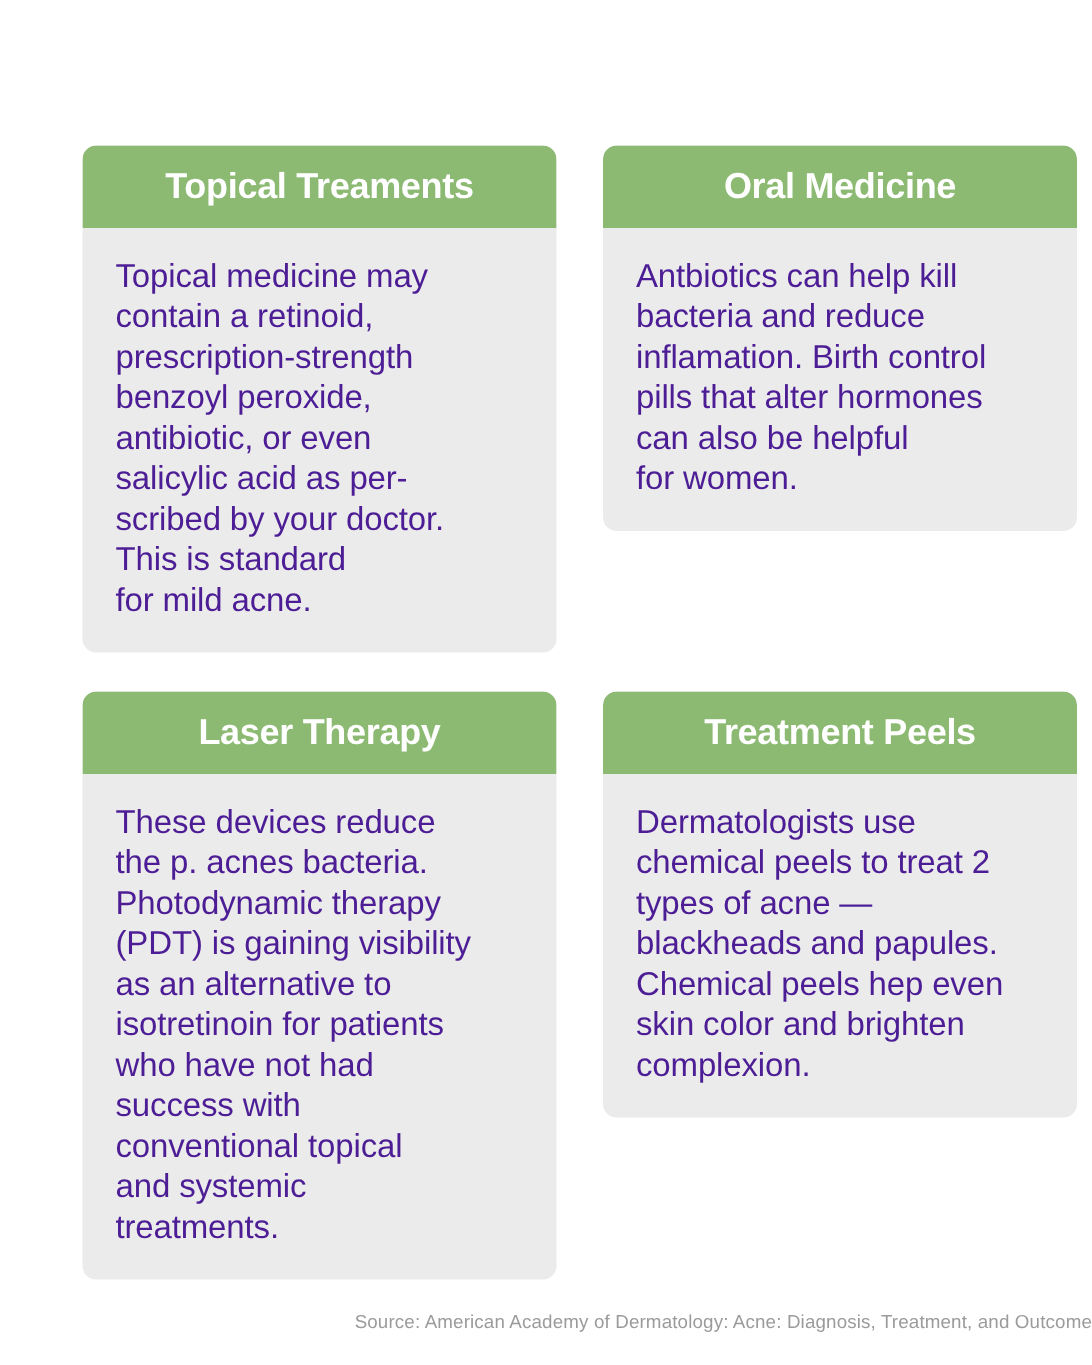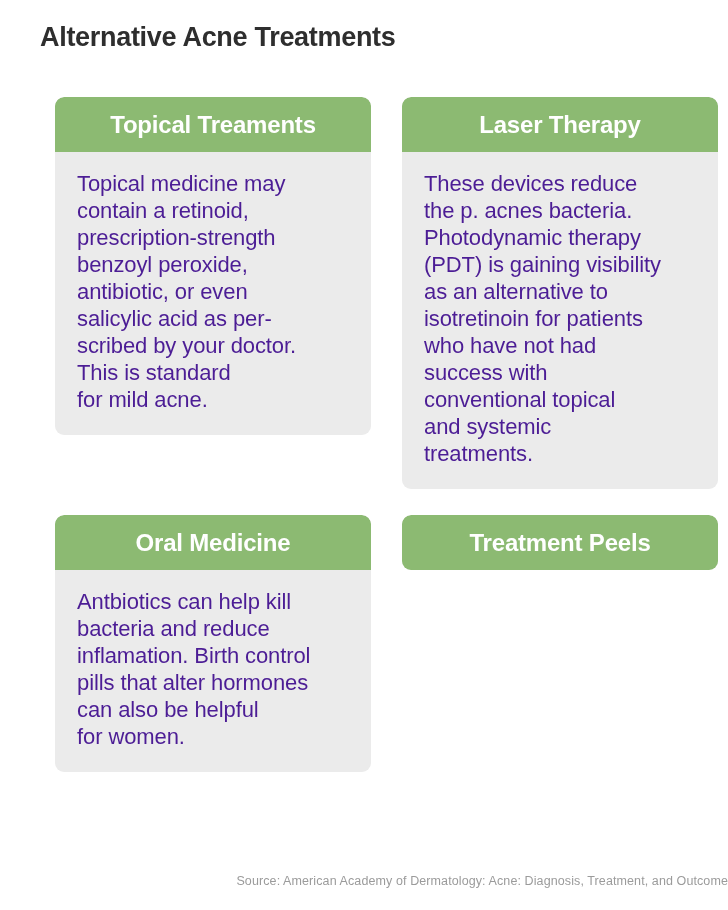--- a/index.html
+++ b/index.html
@@ -97,38 +97,51 @@
     font-size: 12.5px;
     color: #9b9b9b;
     letter-spacing: 0.1px;
   }
 </style>
 </head>
 <body>
 
 <div id="infographic">
 
-  <div class="page-title">Alternative Acne Treatments</div>
 
   <div class="card-grid">
 
     <div class="card row-1">
       <div class="card-header">
         <span class="card-header-label">Topical Treaments</span>
       </div>
       <div class="card-body">
         <div class="card-body-text">Topical medicine may
 contain a retinoid,
 prescription-strength
 benzoyl peroxide,
 antibiotic, or even
 salicylic acid as per-
 scribed by your doctor.
 This is standard
 for mild acne.</div>
+      </div>
+    </div>
+
+    <div class="card row-1">
+      <div class="card-header">
+        <span class="card-header-label">Oral Medicine</span>
+      </div>
+      <div class="card-body">
+        <div class="card-body-text">Antbiotics can help kill
+bacteria and reduce
+inflamation. Birth control
+pills that alter hormones
+can also be helpful
+for women.</div>
       </div>
     </div>
 
     <div class="card row-2">
       <div class="card-header">
         <span class="card-header-label">Laser Therapy</span>
       </div>
       <div class="card-body">
         <div class="card-body-text">These devices reduce
 the p. acnes bacteria.
@@ -137,37 +150,32 @@
 as an alternative to
 isotretinoin for patients
 who have not had
 success with
 conventional topical
 and systemic
 treatments.</div>
       </div>
     </div>
 
-    <div class="card row-1">
-      <div class="card-header">
-        <span class="card-header-label">Oral Medicine</span>
-      </div>
-      <div class="card-body">
-        <div class="card-body-text">Antbiotics can help kill
-bacteria and reduce
-inflamation. Birth control
-pills that alter hormones
-can also be helpful
-for women.</div>
-      </div>
-    </div>
-
     <div class="card row-2">
       <div class="card-header">
         <span class="card-header-label">Treatment Peels</span>
+      </div>
+      <div class="card-body">
+        <div class="card-body-text">Dermatologists use
+chemical peels to treat 2
+types of acne —
+blackheads and papules.
+Chemical peels hep even
+skin color and brighten
+complexion.</div>
       </div>
     </div>
 
   </div>
 
   <div class="source-note">Source: American Academy of Dermatology: Acne: Diagnosis, Treatment, and Outcome</div>
 
 </div>
 
 </body></html>

